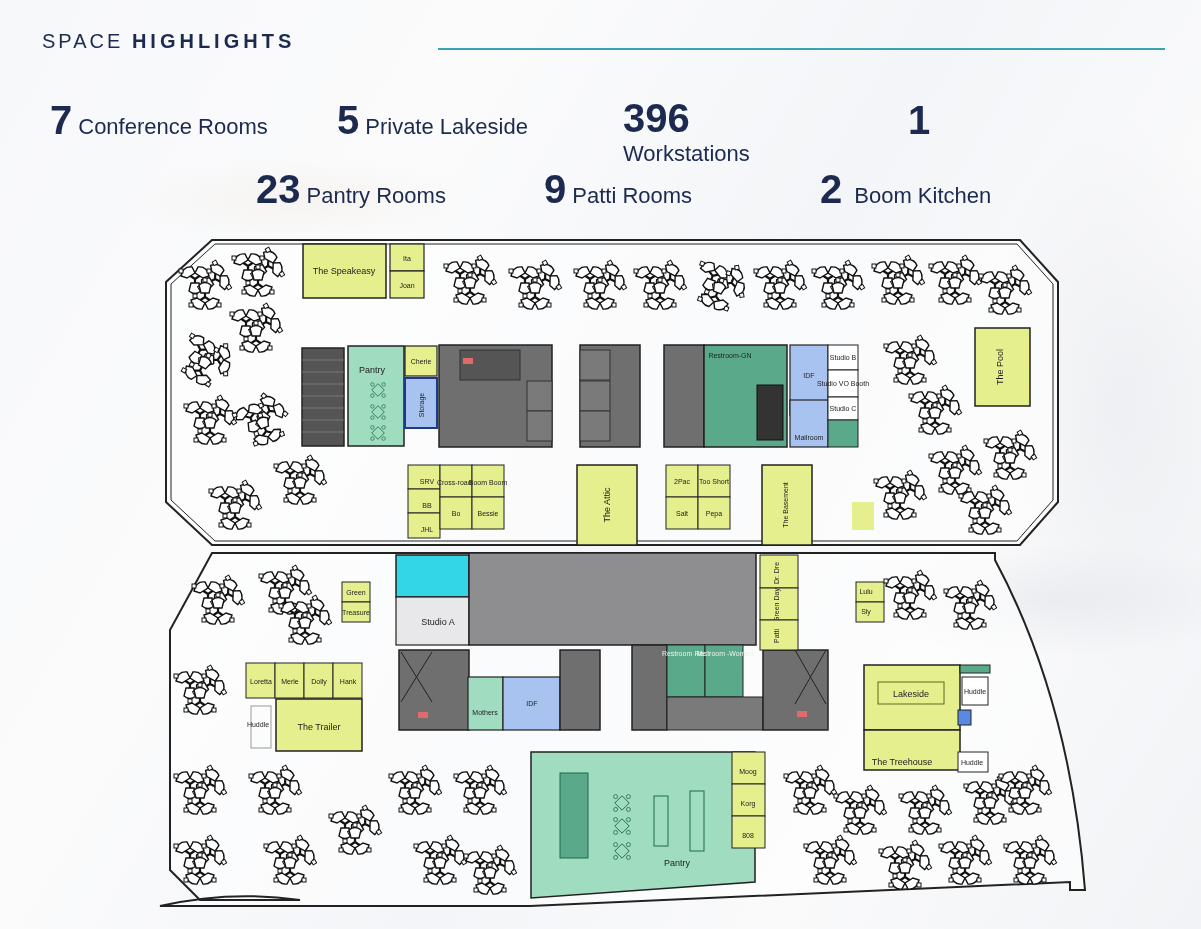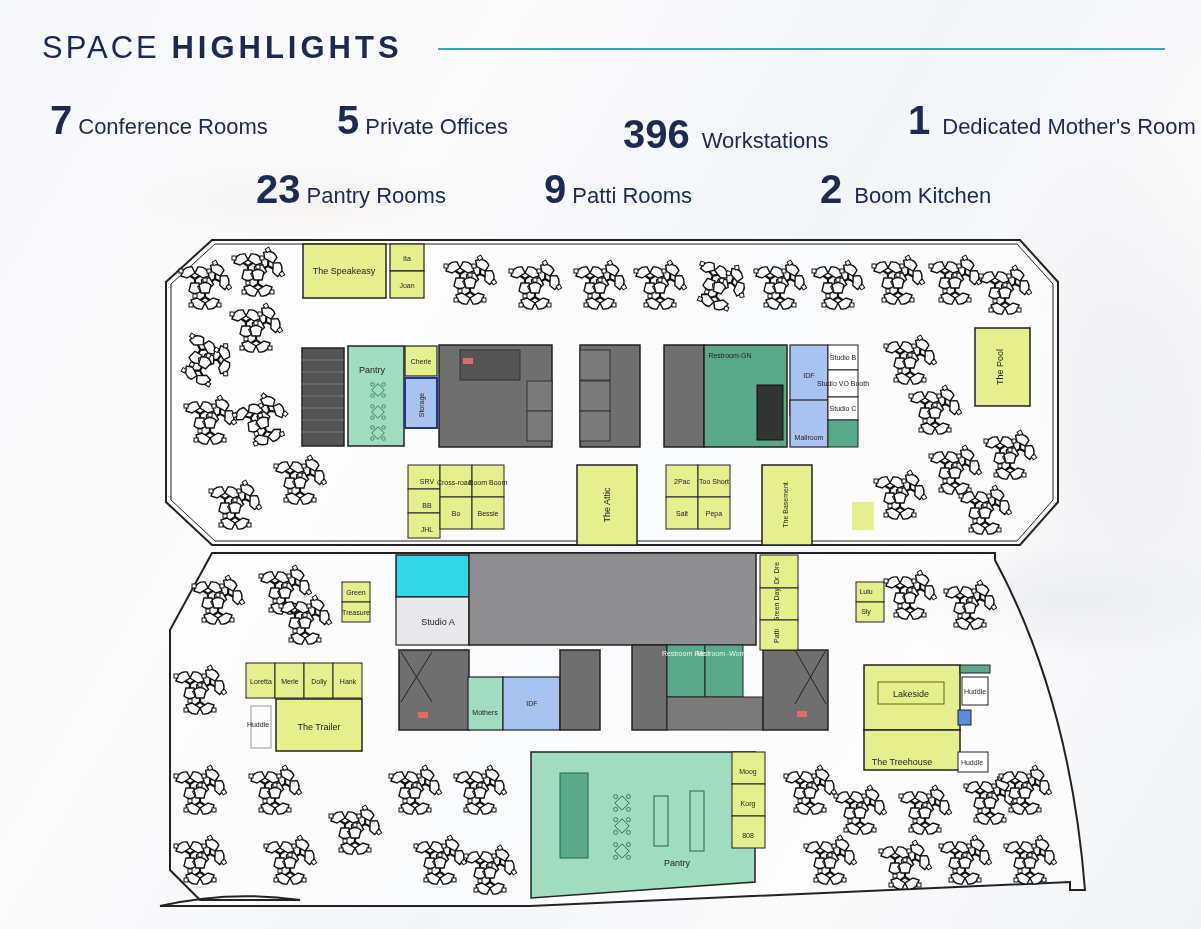--- a/index.html
+++ b/index.html
@@ -4,21 +4,21 @@
 <style>
   html,body{margin:0;padding:0;}
   body{width:1201px;height:929px;overflow:hidden;position:relative;
        background:linear-gradient(120deg,#f7f8fa 0%,#fbfbfc 30%,#f3f5f8 55%,#fafafb 75%,#f1f3f6 100%);
        font-family:"Liberation Sans",sans-serif;color:#1b2a4e;}
   .marble{position:absolute;inset:0;pointer-events:none;
        background:
         radial-gradient(ellipse 300px 80px at 1050px 600px,rgba(200,205,215,.25),transparent 70%),
         radial-gradient(ellipse 200px 400px at 1120px 400px,rgba(210,214,222,.28),transparent 70%),
         radial-gradient(ellipse 250px 60px at 300px 200px,rgba(235,225,210,.25),transparent 70%);}
-  .title{position:absolute;left:42px;top:30px;font-size:31px;letter-spacing:3px;white-space:nowrap;}
+  .title{position:absolute;left:42px;top:30px;font-size:20px;letter-spacing:3px;white-space:nowrap;}
   .title .light{font-weight:300;color:#1b2a4e;}
   .title .bold{font-weight:700;color:#1b2a4e;letter-spacing:4px;}
   .rule{position:absolute;left:438px;top:48px;width:727px;height:2px;background:#3aa3b3;}
   .stat{position:absolute;white-space:nowrap;display:flex;align-items:baseline;}
   .stat .num{font-weight:700;font-size:40px;color:#1b2a4e;margin-right:6px;}
   .stat .lbl{font-size:22px;color:#1b2a4e;}
   svg.plan{position:absolute;left:0;top:0;}
   .rlabel{font-family:"Liberation Sans",sans-serif;font-size:9px;fill:#222;}
   .rlabel-sm{font-family:"Liberation Sans",sans-serif;font-size:7px;fill:#222;}
   .rlabel-w{font-family:"Liberation Sans",sans-serif;font-size:7px;fill:#e8f5ef;}
@@ -33,29 +33,28 @@
   <span class="bold">HIGHLIGHTS</span>
 </div>
 <div class="rule"></div>
 
 <div class="stat" style="left:50px;top:98px;">
   <span class="num">7</span>
   <span class="lbl">Conference Rooms</span>
 </div>
 <div class="stat" style="left:337px;top:98px;">
   <span class="num">5</span>
-  <span class="lbl">Private Offices</span>
-</div>
-<div class="stat" style="left:623px;top:112px;">
+  <span class="lbl">Private Lakeside</span>
+</div>
+<div class="stat" style="left:623px;top:96px;flex-direction:column;">
   <span class="num" style="margin-right:12px">396</span>
   <span class="lbl">Workstations</span>
 </div>
 <div class="stat" style="left:908px;top:98px;">
   <span class="num" style="margin-right:12px">1</span>
-  <span class="lbl">Dedicated Mother's Room</span>
 </div>
 <div class="stat" style="left:256px;top:167px;">
   <span class="num">23</span>
   <span class="lbl">Pantry Rooms</span>
 </div>
 <div class="stat" style="left:544px;top:167px;">
   <span class="num">9</span>
   <span class="lbl">Patti Rooms</span>
 </div>
 <div class="stat" style="left:820px;top:167px;">

